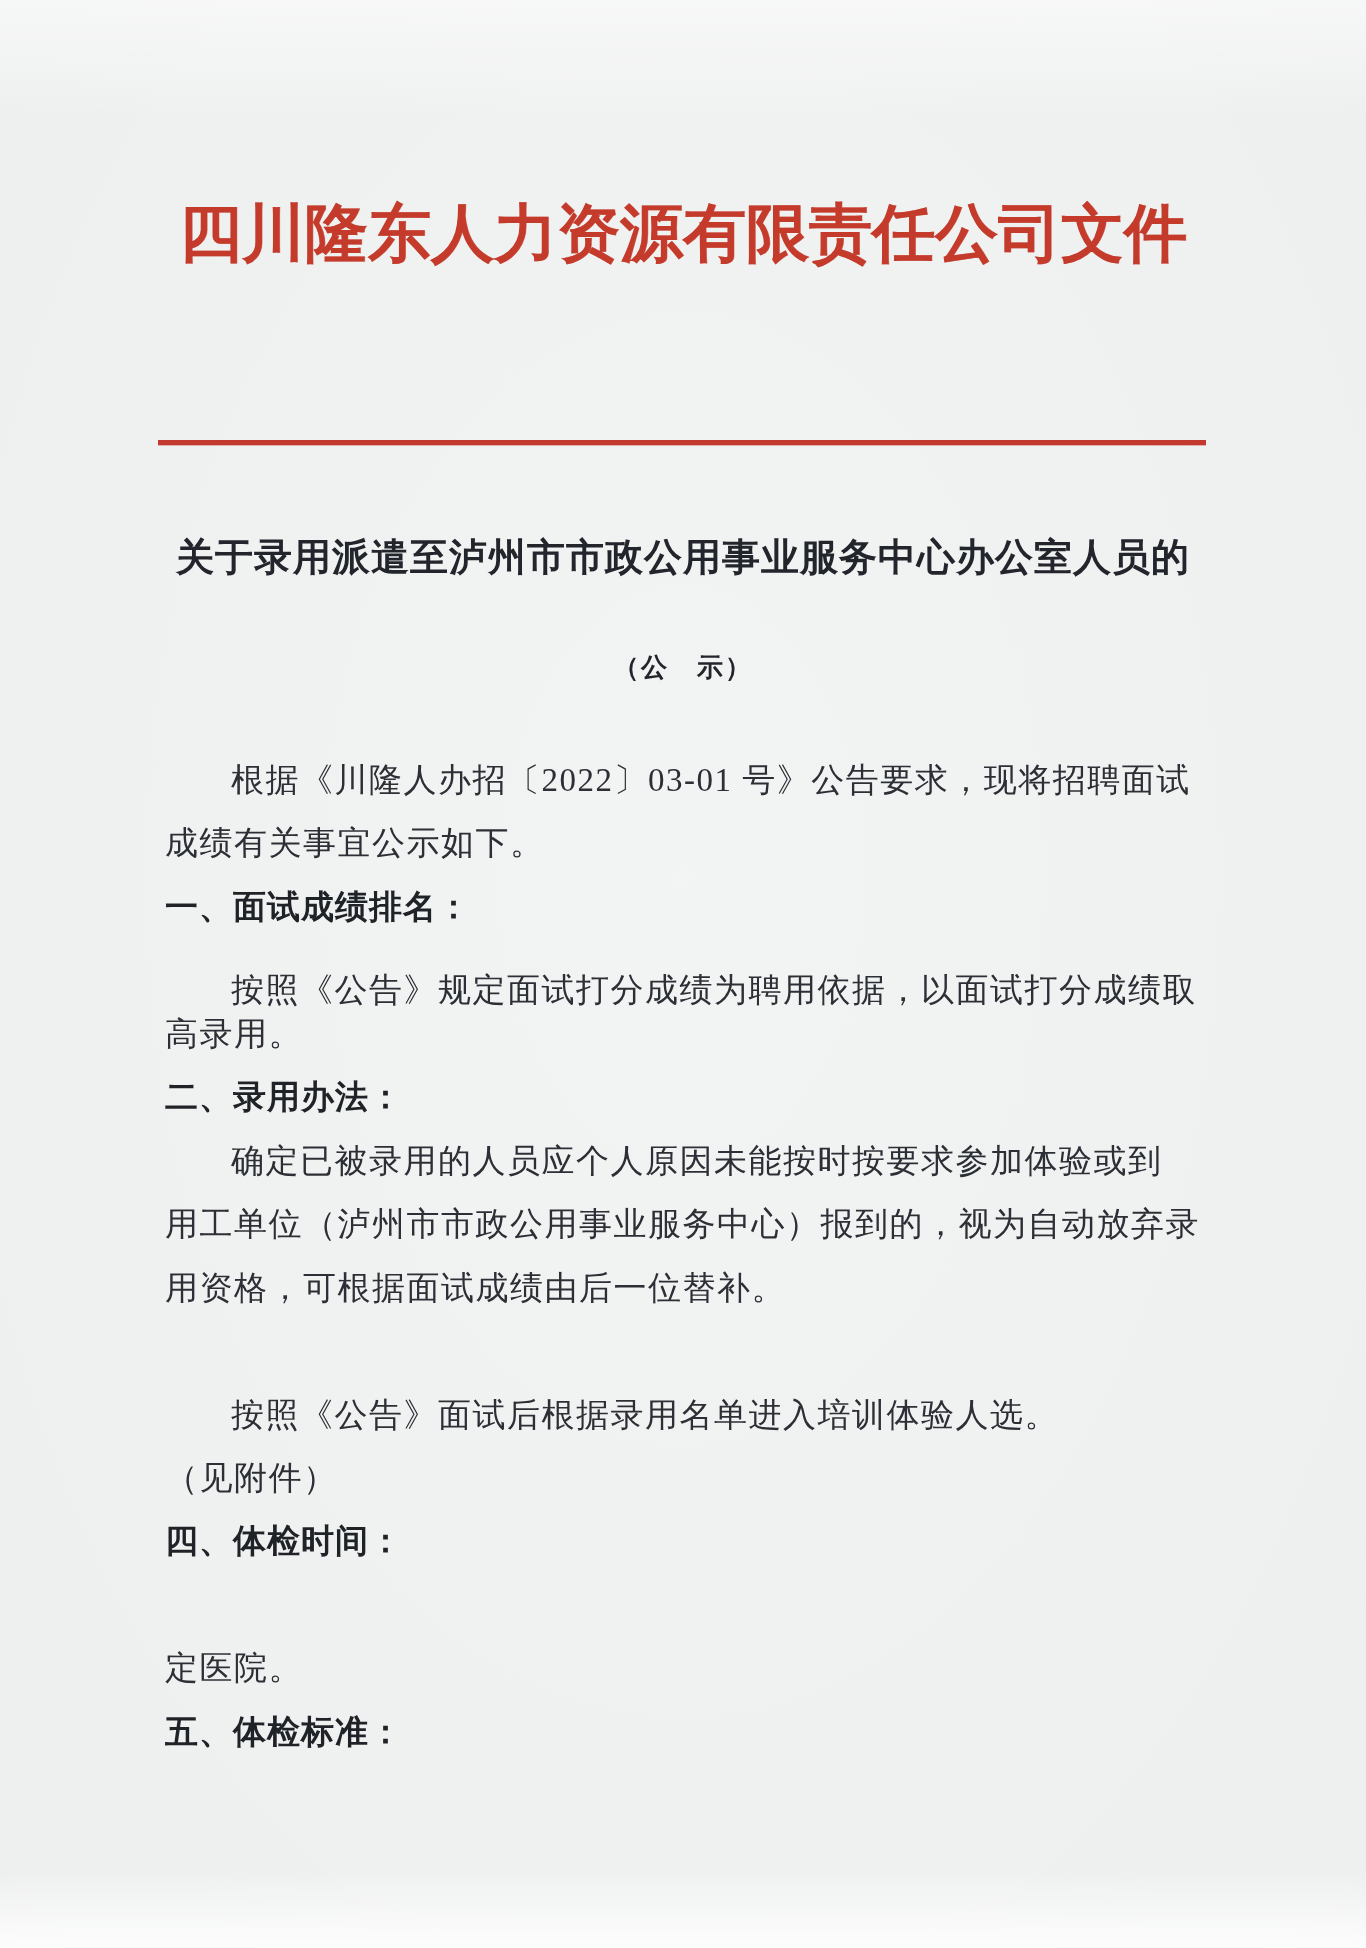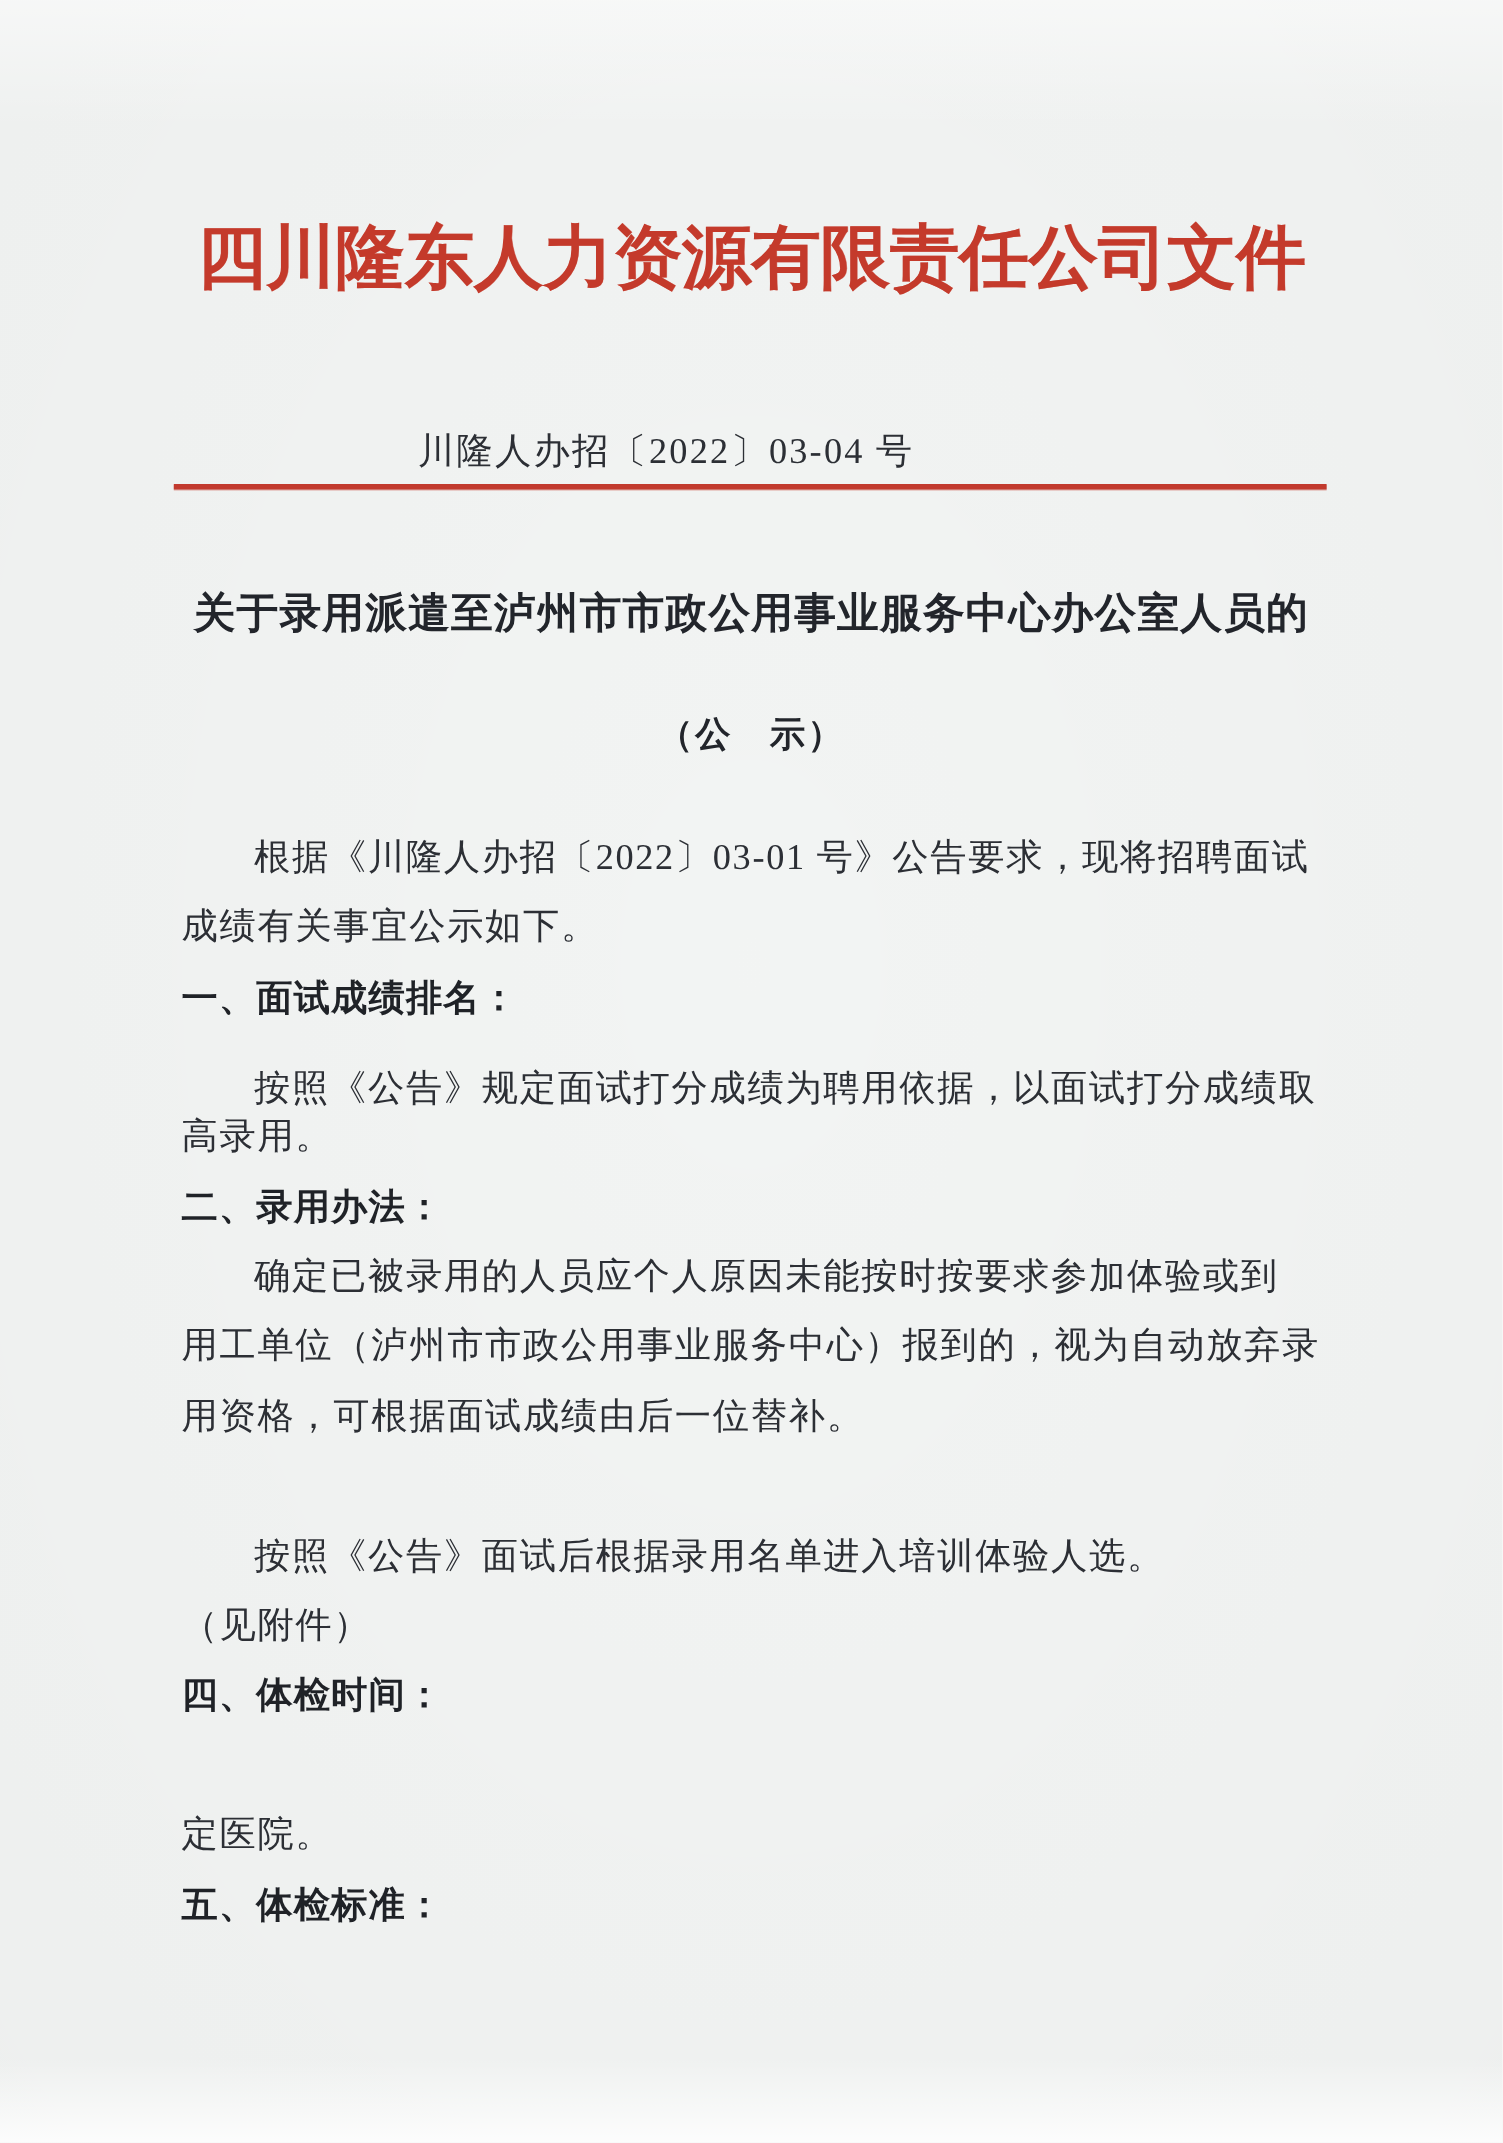--- a/index.html
+++ b/index.html
@@ -72,21 +72,21 @@
     letter-spacing: 1px;
     font-family: "DejaVu Sans", "Liberation Sans", sans-serif;
     white-space: pre;
   }
   .subject-line2 {
     position: absolute;
     top: 644px;
     left: 0;
     right: 0;
     text-align: center;
-    font-size: 32px;
+    font-size: 26px;
     line-height: 46px;
     font-weight: 700;
     color: #22252b;
     letter-spacing: 2px;
     font-family: "DejaVu Sans", "Liberation Sans", sans-serif;
     white-space: pre;
   }
   .doc-body {
     position: absolute;
     inset: 0;
@@ -113,21 +113,20 @@
     letter-spacing: 1px;
   }
 </style>
 </head>
 <body>
 
 <div class="page">
 
   <div class="org-title">四川隆东人力资源有限责任公司文件</div>
 
-  <div class="doc-number">川隆人办招〔2022〕03-04 号</div>
 
   <div class="red-divider"></div>
 
   <div class="subject-line1">关于录用派遣至泸州市市政公用事业服务中心办公室人员的</div>
 
   <div class="subject-line2">（公　示）</div>
 
   <div class="doc-body">
       <div class="line para-first" style="top: 760px;">根据《川隆人办招〔2022〕03-01 号》公告要求，现将招聘面试</div>
       <div class="line para-cont" style="top: 823px;">成绩有关事宜公示如下。</div>

